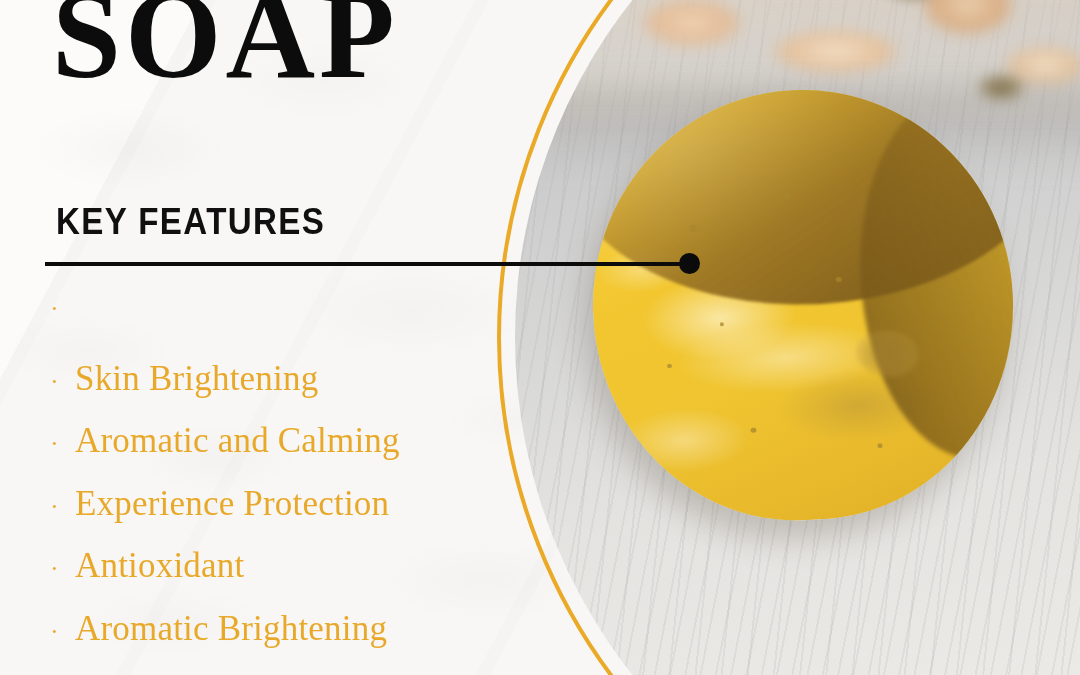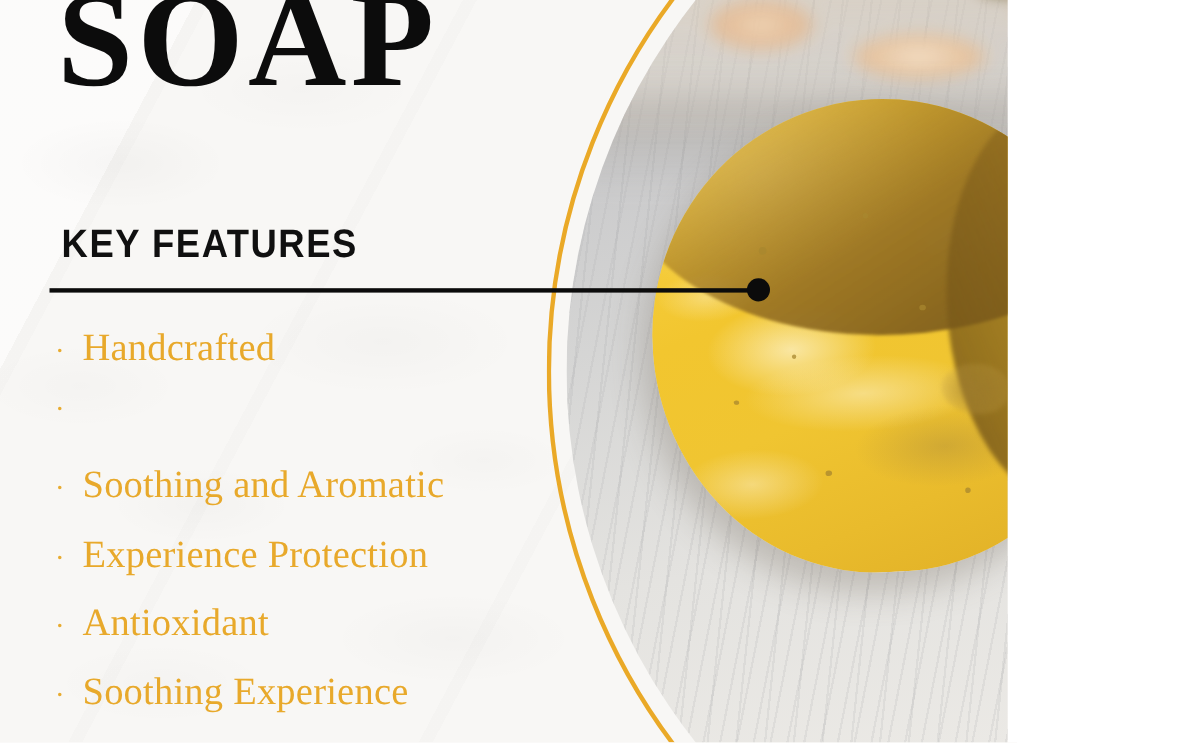--- a/index.html
+++ b/index.html
@@ -3,21 +3,21 @@
 <meta charset="utf-8">
 <style>
   * { margin:0; padding:0; box-sizing:border-box; }
   html, body {
     width:1080px; height:675px;
     overflow:hidden;
     font-family:"Liberation Serif", serif;
   }
   #poster {
     position:relative;
-    width:916px; height:675px;
+    width:1080px; height:675px;
     background:#f7f6f4;
     overflow:hidden;
   }
 
   
   .paper-texture {
     position:absolute; inset:0;
     background:
       radial-gradient(ellipse 140px 60px at 12% 22%, rgba(0,0,0,0.022), transparent 70%),
       radial-gradient(ellipse 180px 70px at 38% 46%, rgba(0,0,0,0.020), transparent 70%),
@@ -288,36 +288,36 @@
   <div class="subtitle">KEY FEATURES</div>
 
   <div class="rule-wrap">
     <div class="rule-line"></div>
     <div class="rule-dot"></div>
   </div>
 
   <ul class="features">
     <li class="feature-item">
       <span class="feature-bullet">·</span>
-      <span class="feature-text">Handcrafted</span>
-    </li>
-    <li class="feature-item">
-      <span class="feature-bullet">·</span>
-    </li>
-    <li class="feature-item">
-      <span class="feature-bullet">·</span>
-      <span class="feature-text">Soothing and Aromatic</span>
+    </li>
+    <li class="feature-item">
+      <span class="feature-bullet">·</span>
+      <span class="feature-text">Skin Brightening</span>
+    </li>
+    <li class="feature-item">
+      <span class="feature-bullet">·</span>
+      <span class="feature-text">Aromatic and Calming</span>
     </li>
     <li class="feature-item">
       <span class="feature-bullet">·</span>
       <span class="feature-text">Experience Protection</span>
     </li>
     <li class="feature-item">
       <span class="feature-bullet">·</span>
       <span class="feature-text">Antioxidant</span>
     </li>
     <li class="feature-item">
       <span class="feature-bullet">·</span>
-      <span class="feature-text">Soothing Experience</span>
+      <span class="feature-text">Aromatic Brightening</span>
     </li>
   </ul>
 
 </div>
 
 </body></html>

